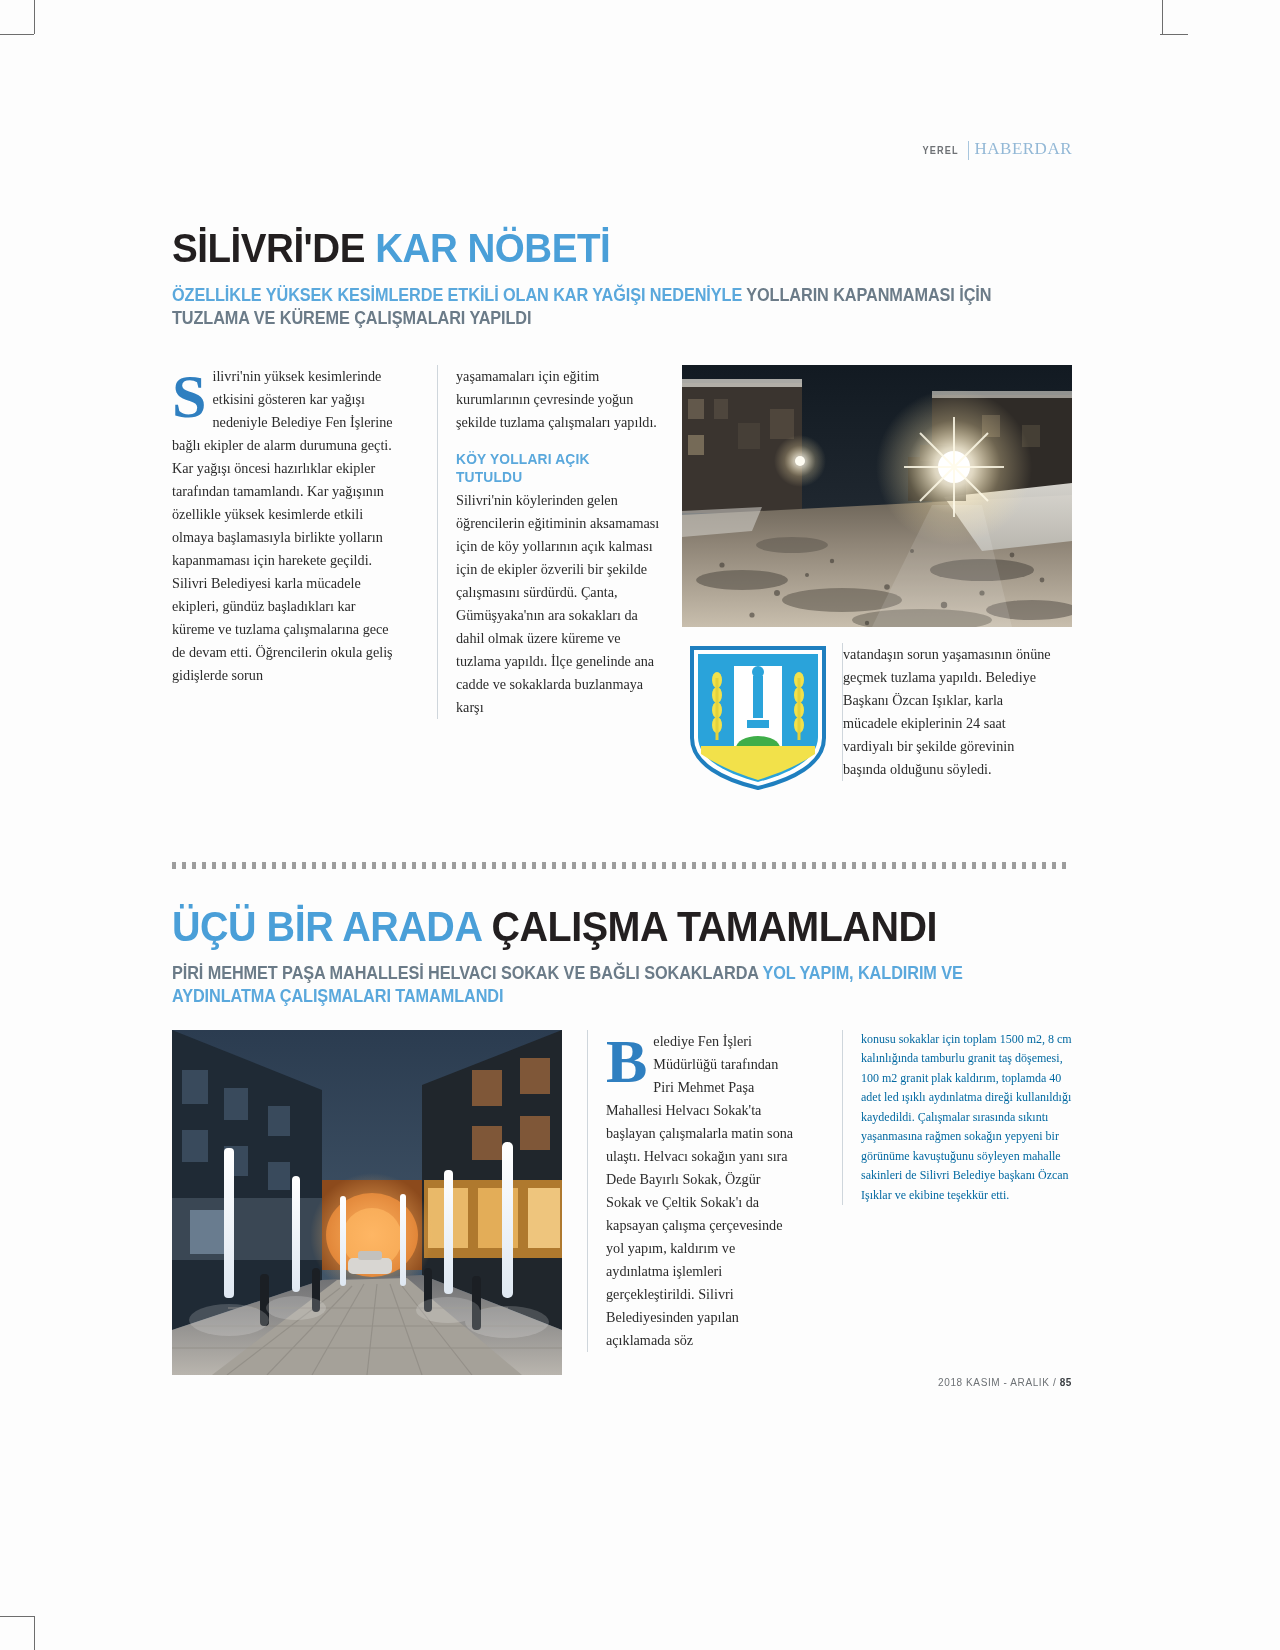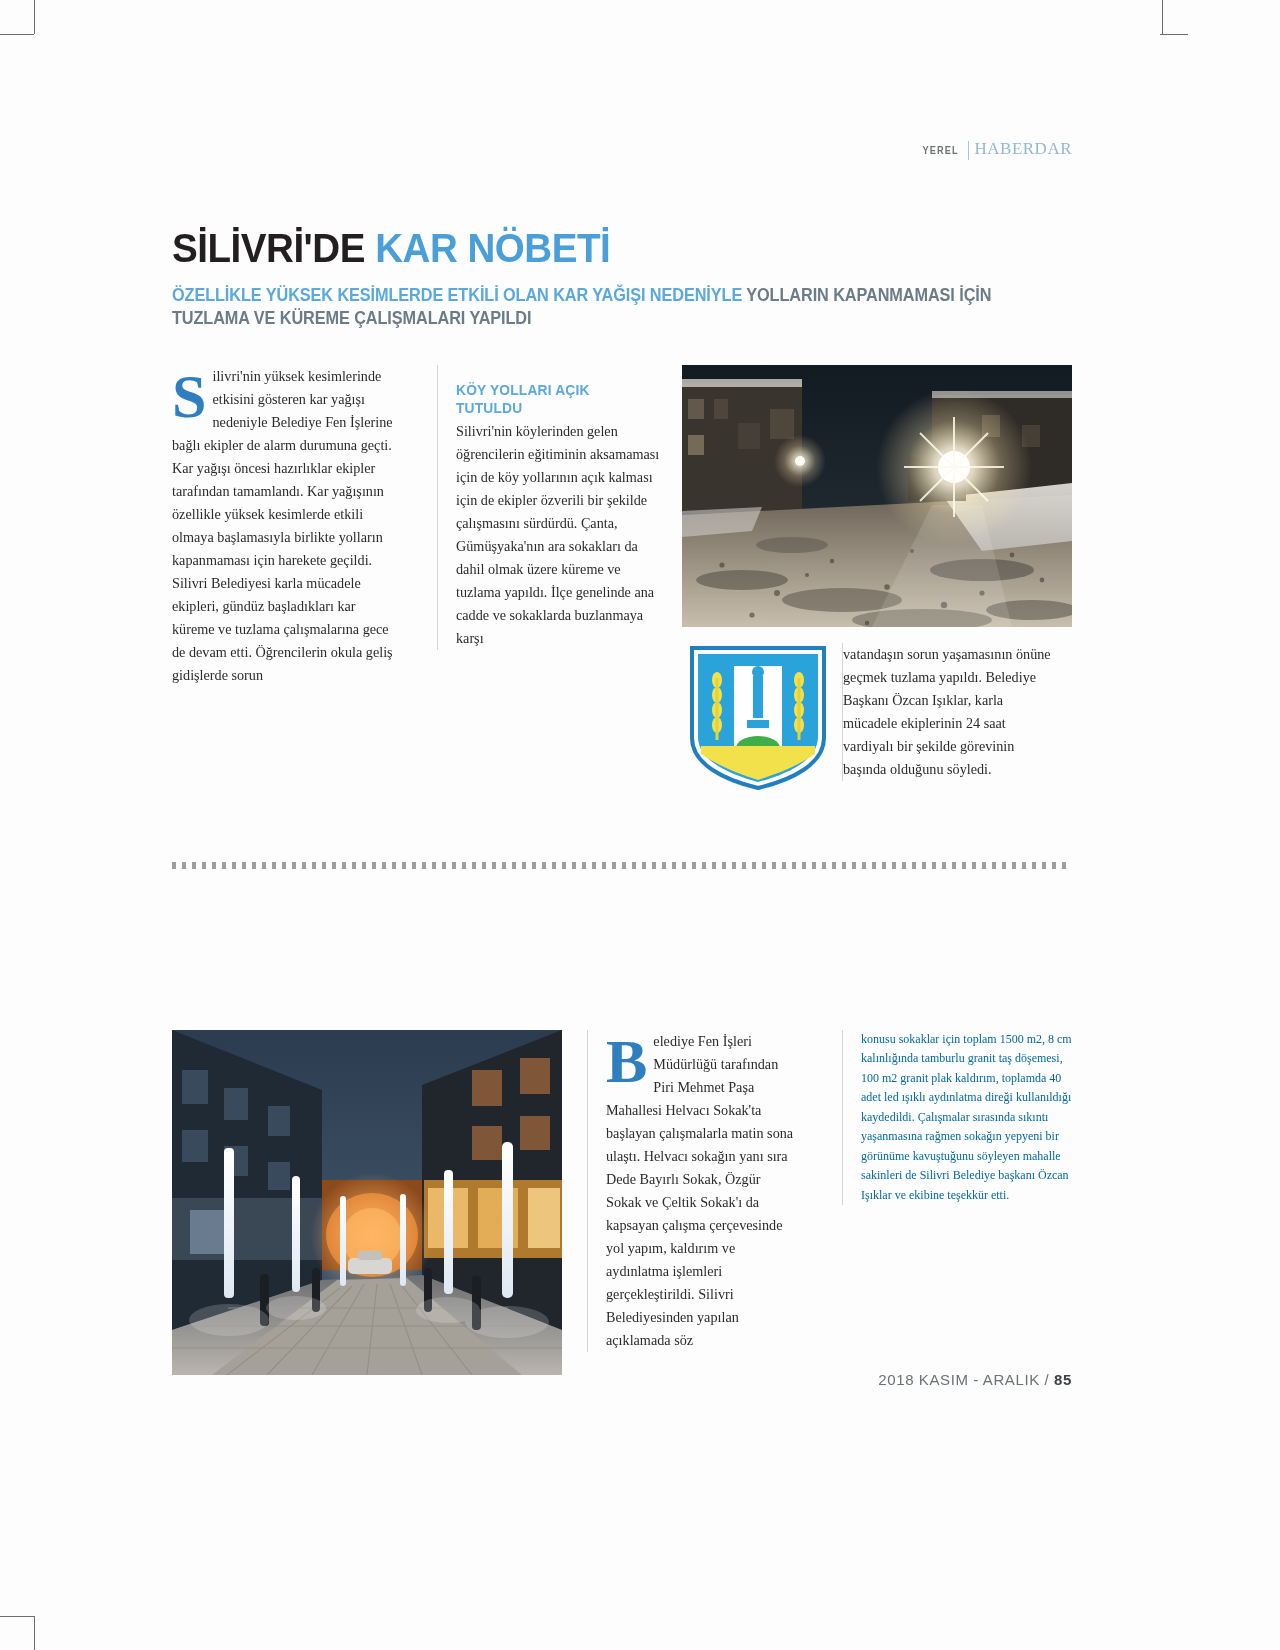--- a/index.html
+++ b/index.html
@@ -142,21 +142,21 @@
   .photo2{left:0px;top:0px;width:390px;height:345px;}
   .col2a{position:absolute;left:415px;top:0;width:190px;border-left:1px solid #cfd6dc;padding-left:18px;
     font-family:"Liberation Serif", serif;font-size:14.2px;line-height:1.62;color:#2b2b2b;}
   .col2b{position:absolute;left:670px;top:0;width:212px;border-left:1px solid #cfd6dc;padding-left:18px;
     font-family:"Liberation Serif", serif;font-size:12px;line-height:1.62;color:#0369a1;}
 
   
   .footer{
     position:absolute;right:0;bottom:172px;
     font-family:"Liberation Sans", sans-serif;
-    font-size:15px;letter-spacing:.6px;color:#6d7175;
+    font-size:10px;letter-spacing:.6px;color:#6d7175;
     white-space:nowrap;
   }
   .footer .pg{font-weight:bold;color:#3c4044;}
 </style>
 </head>
 <body>
 
 <div class="page">
 
   <div class="crop crop-v" style="left:34px;top:0px;"></div>
@@ -306,31 +306,41 @@
           <path d="M17 112 C38 126 56 132 74 138 C92 132 110 126 131 112 L131 104 L17 104 Z" fill="#f2e14a"></path>
         </svg>
       </div>
 
       <div class="col c1">
         <span class="dropcap">S</span>
         <span>ilivri'nin yüksek kesimlerinde etkisini gösteren kar yağışı nedeniyle Belediye Fen İşlerine bağlı ekipler de alarm durumuna geçti. Kar yağışı öncesi hazırlıklar ekipler tarafından tamamlandı. Kar yağışının özellikle yüksek kesimlerde etkili olmaya başlamasıyla birlikte yolların kapanmaması için harekete geçildi. Silivri Belediyesi karla mücadele ekipleri, gündüz başladıkları kar küreme ve tuzlama çalışmalarına gece de devam etti. Öğrencilerin okula geliş gidişlerde sorun</span>
       </div>
 
       <div class="col c2">
+        <div>yaşamamaları için eğitim kurumlarının çevresinde yoğun şekilde tuzlama çalışmaları yapıldı.</div>
         <div class="kicker">KÖY YOLLARI AÇIK TUTULDU</div>
         <div>Silivri'nin köylerinden gelen öğrencilerin eğitiminin aksamaması için de köy yollarının açık kalması için de ekipler özverili bir şekilde çalışmasını sürdürdü. Çanta, Gümüşyaka'nın ara sokakları da dahil olmak üzere küreme ve tuzlama yapıldı. İlçe genelinde ana cadde ve sokaklarda buzlanmaya karşı</div>
       </div>
 
       <div class="col c3">
         <div>vatandaşın sorun yaşamasının önüne geçmek tuzlama yapıldı. Belediye Başkanı Özcan Işıklar, karla mücadele ekiplerinin 24 saat vardiyalı bir şekilde görevinin başında olduğunu söyledi.</div>
       </div>
     </div>
 
     <div class="dots"></div>
 
+    <div class="art2">
+      <div class="headline">
+        <span class="hl-blue">ÜÇÜ BİR ARADA</span>
+        <span>ÇALIŞMA TAMAMLANDI</span>
+      </div>
+      <div class="subhead">
+        <span>PİRİ MEHMET PAŞA MAHALLESİ HELVACI SOKAK VE BAĞLI SOKAKLARDA</span><span class="sh-blue"> YOL YAPIM, KALDIRIM VE AYDINLATMA ÇALIŞMALARI TAMAMLANDI</span>
+      </div>
+    </div>
 
     <div class="art2body">
 
       <div class="photo photo2">
         <svg width="390" height="345" viewBox="0 0 390 345" preserveAspectRatio="none">
           <defs>
             <linearGradient id="sky2" x1="0" y1="0" x2="0" y2="1">
               <stop offset="0" stop-color="#2b3c50"></stop>
               <stop offset="1" stop-color="#4b5f72"></stop>
             </linearGradient>

